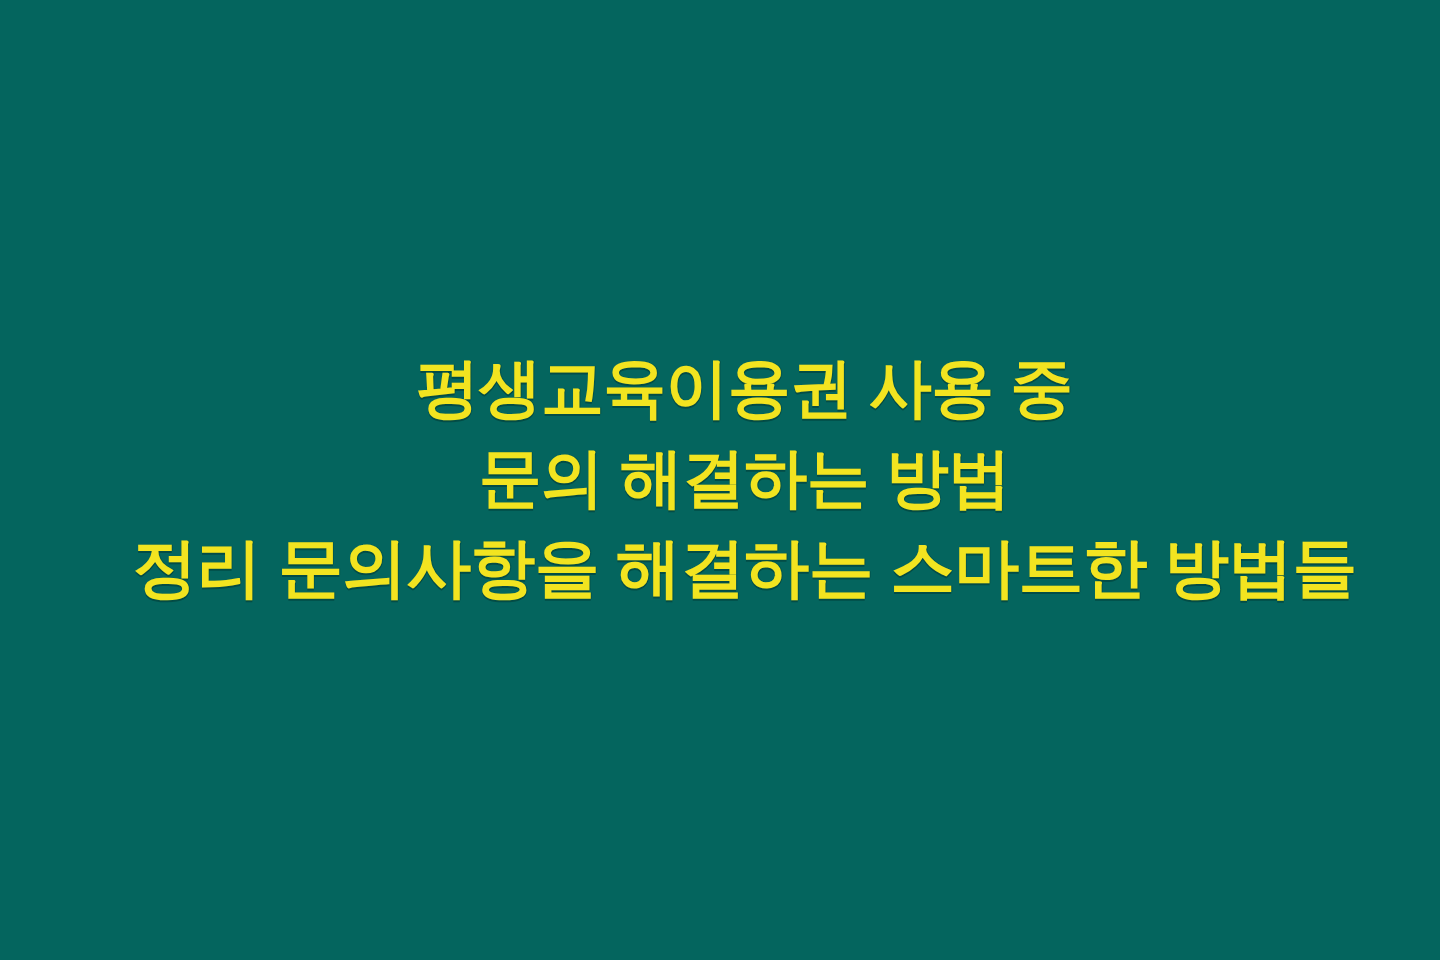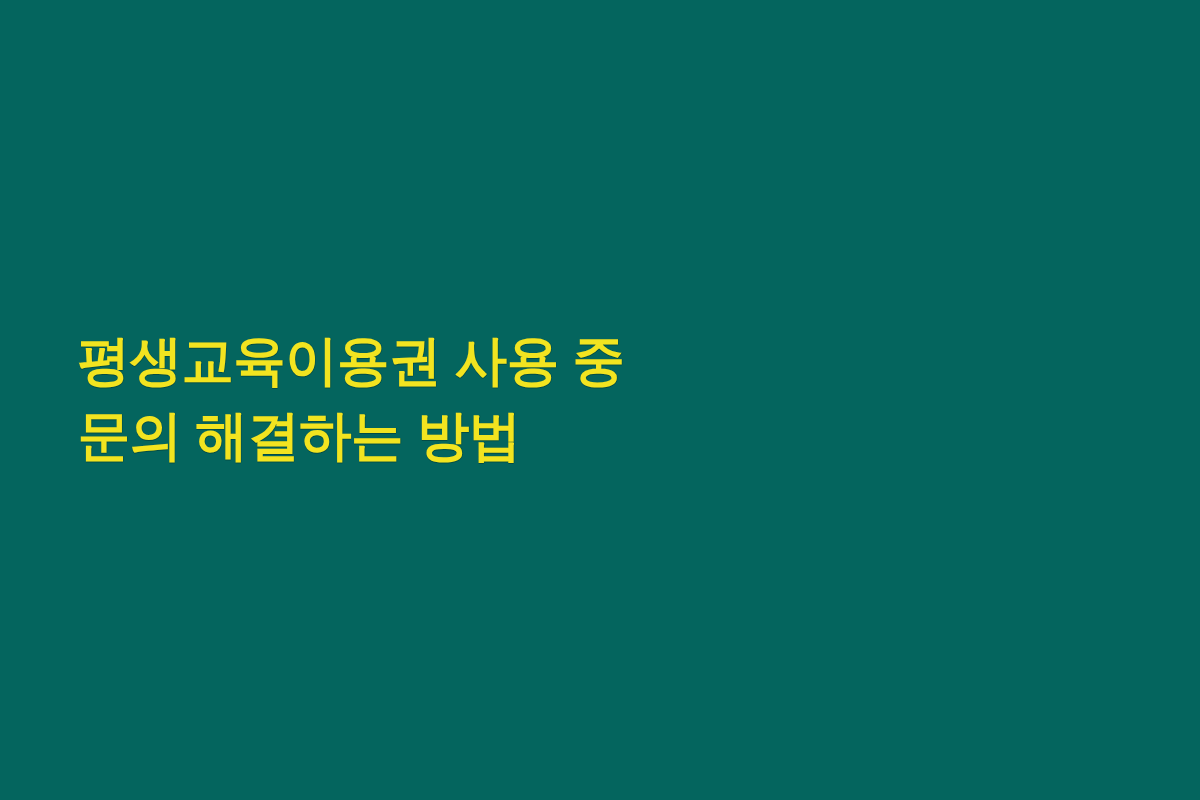--- a/index.html
+++ b/index.html
@@ -27,21 +27,21 @@
     background-color: #04655E;
     display: flex;
     align-items: center;
     justify-content: center;
   }
 
   
   #headline-block {
     width: 1200px;
     padding: 0 20px;
-    text-align: left;
+    text-align: center;
     
     transform: translateY(-1px);
     -webkit-user-select: none;
     user-select: none;
     margin-left: 41px;
   }
 
   .headline-line {
     display: block;
     color: #F2E420;
@@ -79,16 +79,17 @@
 <body style="background-color: rgb(4, 101, 94);">
 
 <div id="thumbnail-canvas" style="background-color: rgb(4, 101, 94);">
 
   <div id="headline-block">
 
     <div class="headline-line line-1" style="color: rgb(242, 228, 32); transform: scaleX(0.97);">평생교육이용권 사용 중</div>
 
     <div class="headline-line line-2" style="color: rgb(242, 228, 32); transform: scaleX(0.97);">문의 해결하는 방법</div>
 
+    <div class="headline-line line-3" style="color: rgb(242, 228, 32); transform: scaleX(1);"><span>정리 문의사항을 해결하는 스마트한 방법들</span></div>
 
   </div>
 
 </div>
 
 </body></html>

